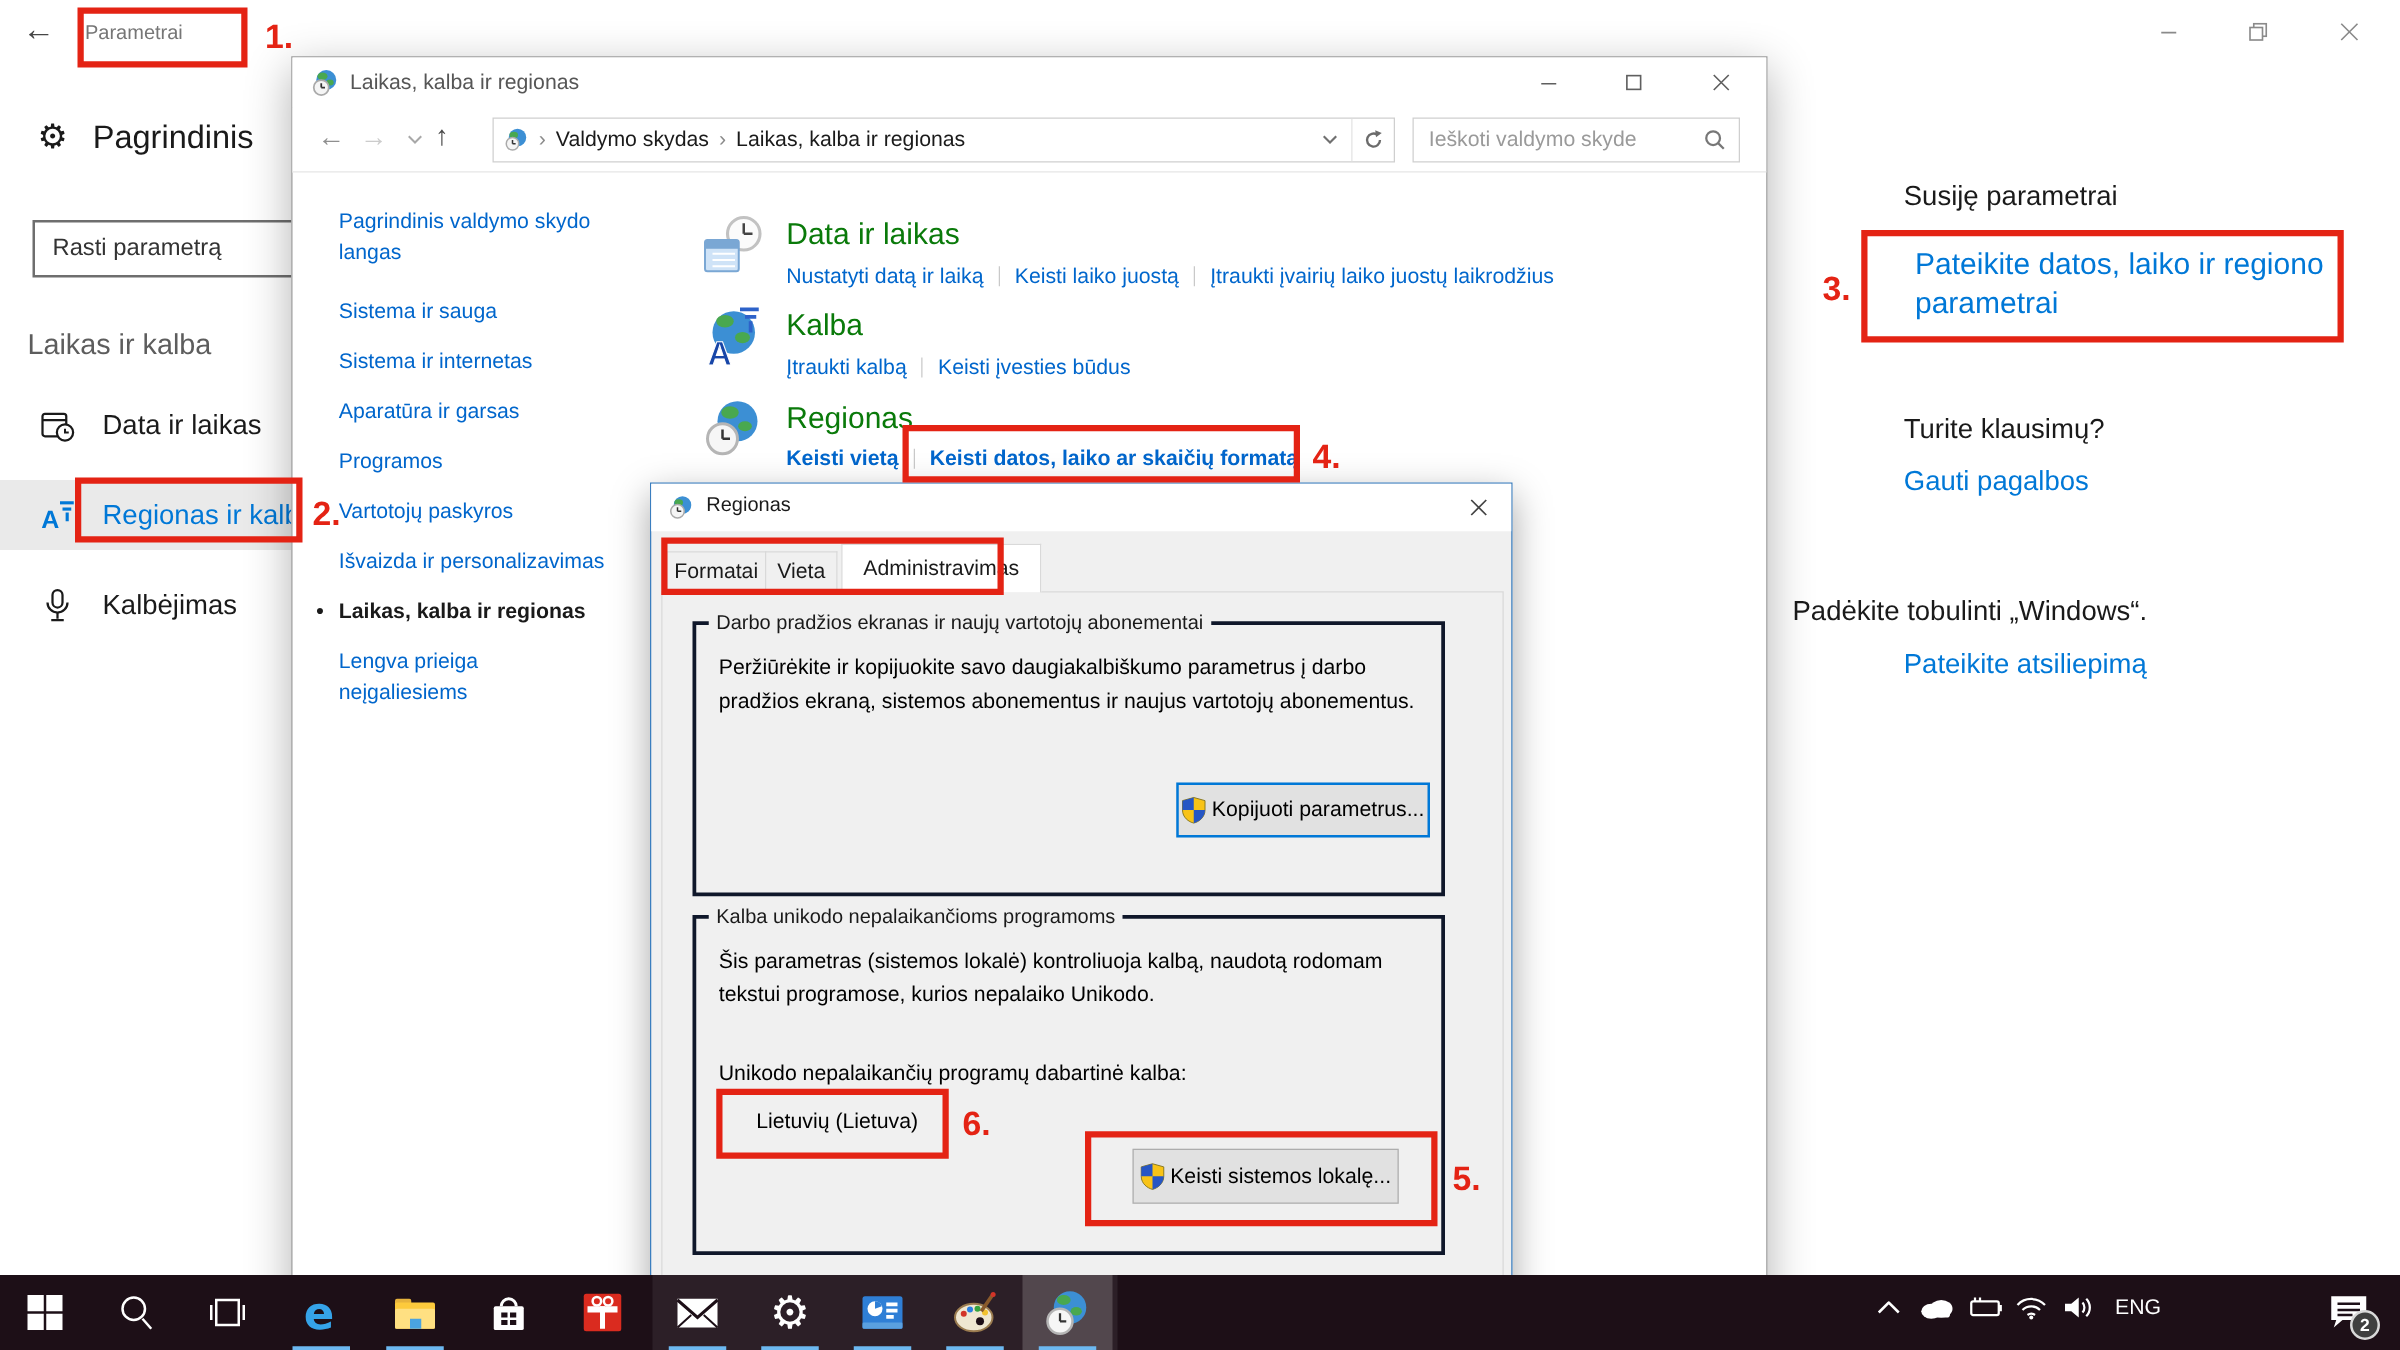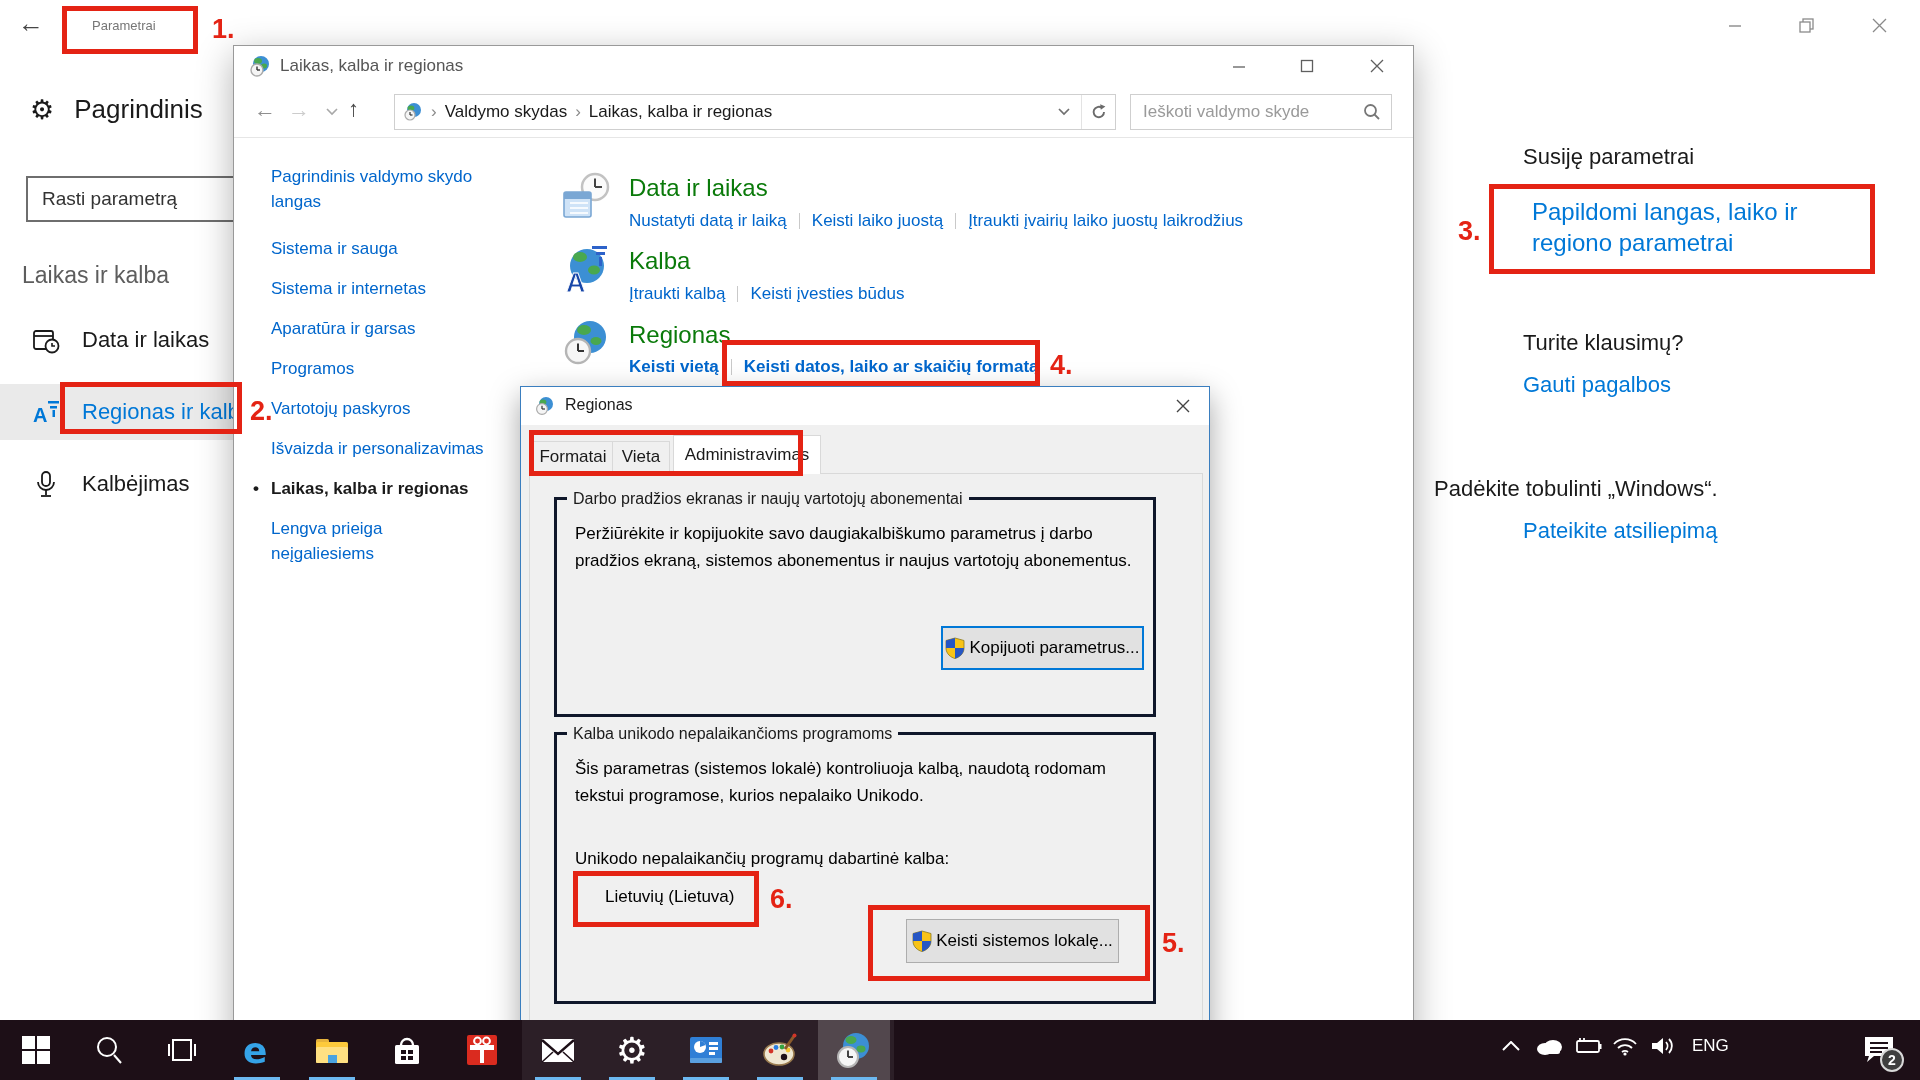--- a/index.html
+++ b/index.html
@@ -3,21 +3,21 @@
 <meta charset="utf-8">
 <style>
   * { margin:0; padding:0; box-sizing:border-box; }
   html,body { background:#444; }
   body { font-family:"Liberation Sans", sans-serif; }
   .screen { position:relative; width:1920px; height:1080px; background:#fff; overflow:hidden; }
   .abs { position:absolute; }
 
   
   .sa-back { left:18px; top:8px; font-size:26px; color:#464646; }
-  .sa-title { left:92px; top:18px; font-size:13px; color:#767676; }
+  .sa-title { left:68px; top:18px; font-size:16px; color:#767676; }
   .sa-ctrls { right:18px; top:10px; display:flex; gap:26px; }
   .sa-ctrls .wc { width:46px; height:30px; display:flex; align-items:center; justify-content:center; }
   .sa-home { left:30px; top:94px; display:flex; align-items:center; gap:20px; }
   .sa-home .glyph { font-family:"DejaVu Sans", sans-serif; font-size:27px; color:#1a1a1a; }
   .sa-home-label { font-size:26px; color:#1a1a1a; }
   .sa-search { left:26px; top:176px; width:292px; height:46px; border:2px solid #6e6e6e; background:#fff;
                display:flex; align-items:center; padding-left:14px; font-size:19px; color:#333; }
   .sa-section { left:22px; top:262px; font-size:23px; color:#5d5d5d; }
   .sa-item { left:0; width:320px; height:56px; display:flex; align-items:center; gap:22px; padding-left:32px; }
   .sa-item .lbl { font-size:22px; color:#1a1a1a; white-space:nowrap; }
@@ -154,21 +154,21 @@
       <svg width="28" height="28">
         <rect x="10" y="2" width="8" height="14" rx="4" fill="none" stroke="#1a1a1a" stroke-width="1.8"></rect>
         <path d="M6,12 a8,8 0 0 0 16,0" fill="none" stroke="#1a1a1a" stroke-width="1.8"></path>
         <line x1="14" y1="20" x2="14" y2="25" stroke="#1a1a1a" stroke-width="1.8"></line>
         <line x1="9" y1="26" x2="19" y2="26" stroke="#1a1a1a" stroke-width="1.8"></line>
       </svg>
       <span class="lbl">Kalbėjimas</span>
     </div>
 
     <div class="abs rp-h" style="left:1523px; top:144px;">Susiję parametrai</div>
-    <div class="abs rp-link" style="left:1532px; top:196px; width:332px;">Papildomi langas, laiko ir regiono parametrai</div>
+    <div class="abs rp-link" style="left:1532px; top:196px; width:332px;">Pateikite datos, laiko ir regiono parametrai</div>
     <div class="abs rp-h" style="left:1523px; top:330px;">Turite klausimų?</div>
     <div class="abs rp-link-sm" style="left:1523px; top:372px;">Gauti pagalbos</div>
     <div class="abs rp-h" style="left:1434px; top:476px;">Padėkite tobulinti „Windows“.</div>
     <div class="abs rp-link-sm" style="left:1523px; top:518px;">Pateikite atsiliepimą</div>
   </div>
 
   <div class="abs cp">
     <div class="abs cp-titlebar">
       <svg class="abs" style="left:14px; top:8px;" width="24" height="24">
         <circle cx="13" cy="10" r="8" fill="#3c8fd4"></circle>
@@ -315,21 +315,21 @@
       <div class="abs dlg-close">
         <svg width="14" height="14">
             <path d="M1,1 L13,13 M13,1 L1,13" stroke="#444" stroke-width="1.4"></path>
           </svg>
         </div>
     </div>
 
     <div class="abs tabpane"></div>
     <div class="abs tab" style="left:12px; width:80px;">Formatai</div>
     <div class="abs tab" style="left:91px; width:58px;">Vieta</div>
-    <div class="abs tab active" style="left:152px; width:148px;">Administravimas</div>
+    <div class="abs tab active" style="left:152px; width:160px;">Administravimas</div>
 
     <div class="abs groupbox" style="left:33px; top:110px; width:602px; height:220px;">
       <span class="gb-label">Darbo pradžios ekranas ir naujų vartotojų abonementai</span>
       <p class="abs" style="left:18px; top:20px; width:566px;">Peržiūrėkite ir kopijuokite savo daugiakalbiškumo parametrus į darbo pradžios ekraną, sistemos abonementus ir naujus vartotojų abonementus.</p>
       <div class="abs btn focused" style="left:384px; top:126px; width:203px; height:44px;">
         <svg width="20" height="22">
           <path d="M10,1 L19,3.5 L19,11 C19,17 14,20.5 10,21.5 C6,20.5 1,17 1,11 L1,3.5 Z" fill="#f8c317" stroke="#8a7a20" stroke-width="0.8"></path>
           <path d="M10,1 L1,3.5 L1,11 L10,11 Z" fill="#2656c4"></path>
           <path d="M10,11 L19,11 C19,17 14,20.5 10,21.5 Z" fill="#2656c4"></path>
         </svg>

